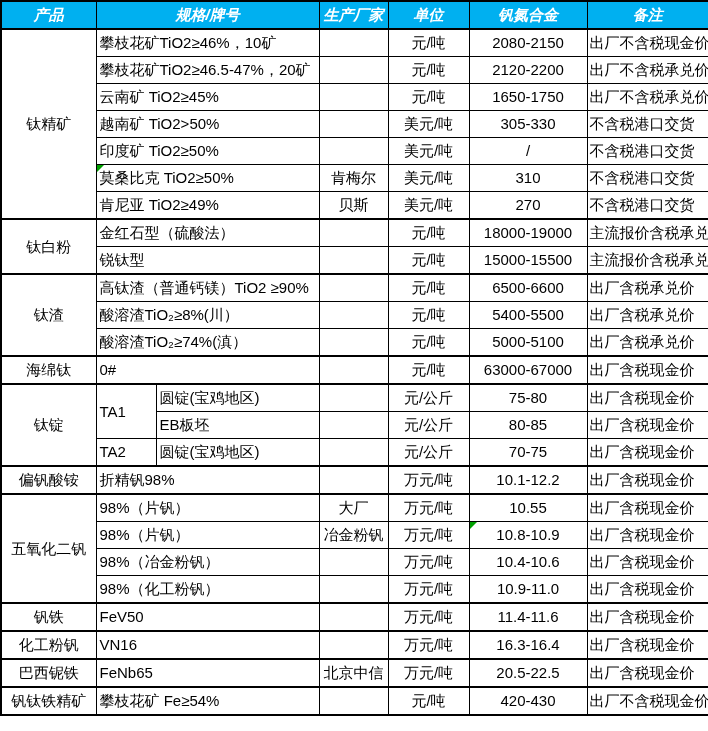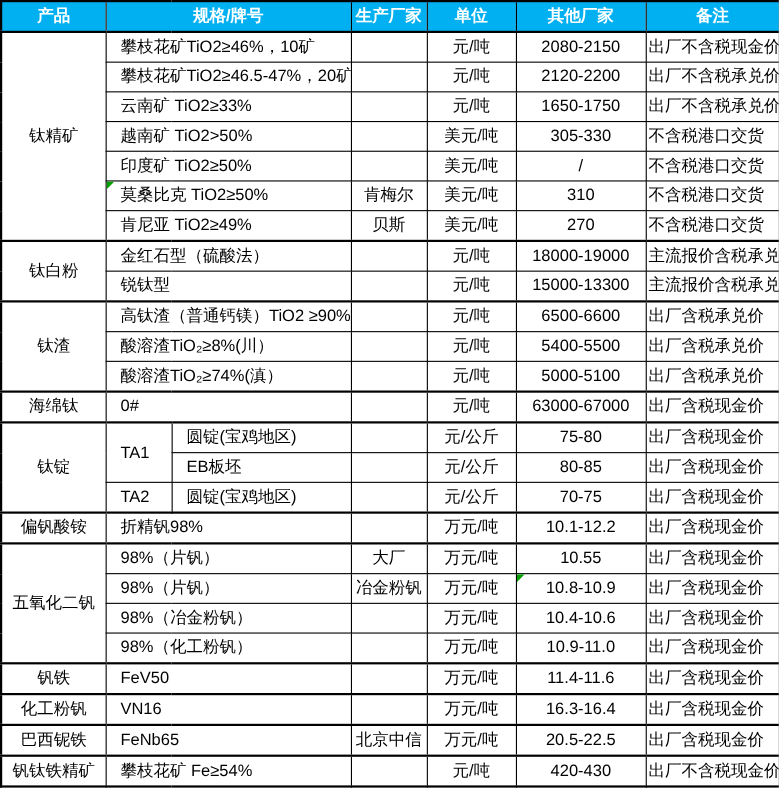--- a/index.html
+++ b/index.html
@@ -32,24 +32,25 @@
     white-space: nowrap;
     vertical-align: middle;
     line-height: 16px;
   }
   .price-table thead th {
     background: var(--header-bg);
     color: var(--header-text);
     font-weight: bold;
     text-align: center;
     border-bottom: 2px solid var(--border);
+    font-style: italic;
   }
   tr.gs > td { border-top: 2px solid var(--border); }
   td.c { text-align: center; }
-  td.l { text-align: left; padding-left: 13px; }
+  td.l { text-align: left; padding-left: 3px; }
   td.note { padding-left: 2px; }
   td.rel { position: relative; }
   .corner {
     position: absolute; top: 0; left: 0;
     width: 0; height: 0;
     border-top: 7px solid var(--marker);
     border-right: 7px solid transparent;
   }
 </style>
 </head>
@@ -64,21 +65,21 @@
       <col style="width:81px">
       <col style="width:118px">
       <col style="width:122px">
   </colgroup>
   <thead>
     <tr>
       <th>产品</th>
       <th colspan="2">规格/牌号</th>
       <th>生产厂家</th>
       <th>单位</th>
-      <th>其他厂家</th>
+      <th>钒氮合金</th>
       <th>备注</th>
     </tr>
   </thead>
   <tbody>
 
     <tr class="gs">
       <td class="c" rowspan="7">钛精矿</td>
       <td class="l" colspan="2">攀枝花矿TiO2≥46%，10矿</td>
       <td class="c"></td>
       <td class="c">元/吨</td>
@@ -86,21 +87,21 @@
       <td class="l note">出厂不含税现金价</td>
     </tr>
     <tr>
       <td class="l" colspan="2">攀枝花矿TiO2≥46.5-47%，20矿</td>
       <td class="c"></td>
       <td class="c">元/吨</td>
       <td class="c">2120-2200</td>
       <td class="l note">出厂不含税承兑价</td>
     </tr>
     <tr>
-      <td class="l" colspan="2">云南矿 TiO2≥33%</td>
+      <td class="l" colspan="2">云南矿 TiO2≥45%</td>
       <td class="c"></td>
       <td class="c">元/吨</td>
       <td class="c">1650-1750</td>
       <td class="l note">出厂不含税承兑价</td>
     </tr>
     <tr>
       <td class="l" colspan="2">越南矿 TiO2&gt;50%</td>
       <td class="c"></td>
       <td class="c">美元/吨</td>
       <td class="c">305-330</td>
@@ -136,21 +137,21 @@
       <td class="l" colspan="2">金红石型（硫酸法）</td>
       <td class="c"></td>
       <td class="c">元/吨</td>
       <td class="c">18000-19000</td>
       <td class="l note">主流报价含税承兑</td>
     </tr>
     <tr>
       <td class="l" colspan="2">锐钛型</td>
       <td class="c"></td>
       <td class="c">元/吨</td>
-      <td class="c">15000-13300</td>
+      <td class="c">15000-15500</td>
       <td class="l note">主流报价含税承兑</td>
     </tr>
 
     <tr class="gs">
       <td class="c" rowspan="3">钛渣</td>
       <td class="l" colspan="2">高钛渣（普通钙镁）TiO2 ≥90%</td>
       <td class="c"></td>
       <td class="c">元/吨</td>
       <td class="c">6500-6600</td>
       <td class="l note">出厂含税承兑价</td>

